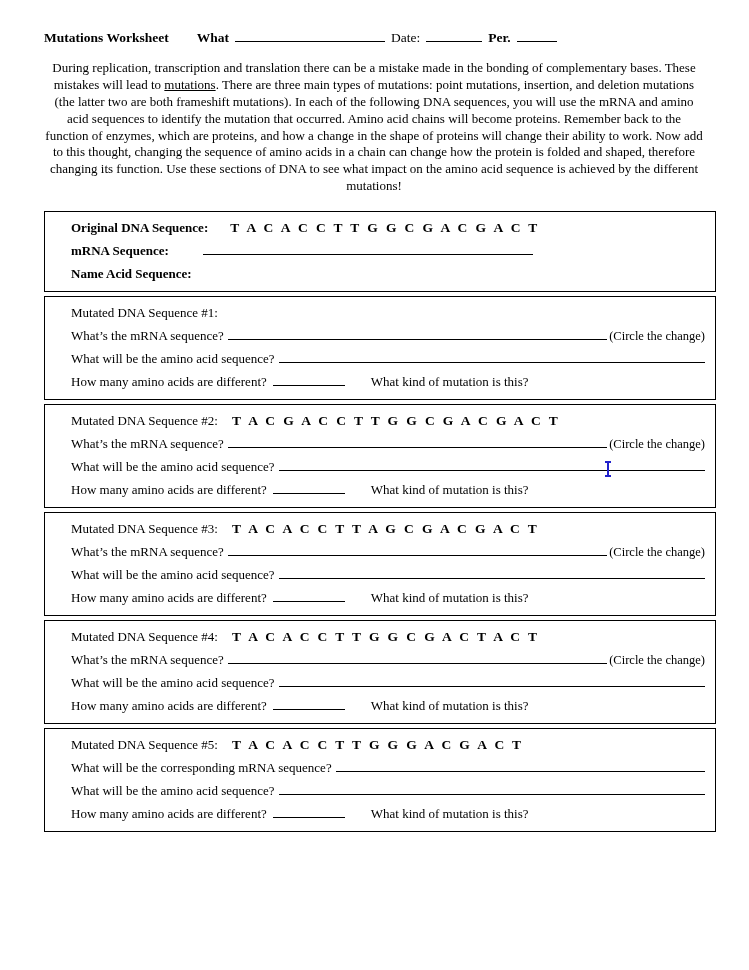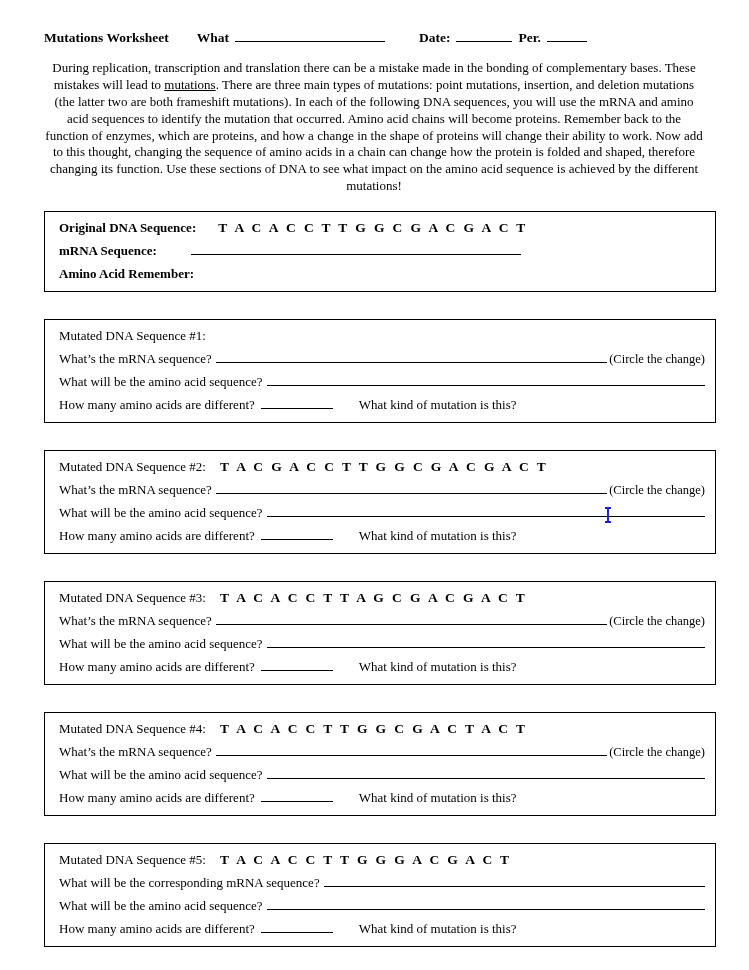--- a/index.html
+++ b/index.html
@@ -38,38 +38,38 @@
   }
   .hdr-rule {
     display: inline-block;
     border-bottom: 1px solid #000;
     height: 11px;
     margin: 0 6px;
   }
   .rule-name { width: 150px; }
   .rule-date { width: 56px; }
   .rule-per  { width: 40px; }
-  .hdr-plain { font-weight: bold; margin-left: 28px; }
+  .hdr-plain { font-weight: normal; }
   .hdr-bold { font-weight: bold; }
 
   
   .intro {
     font-size: 13px;
     line-height: 1.30;
     text-align: center;
     margin: 0 0 16px 0;
     width: 660px;
   }
   .intro u { text-decoration: underline; }
 
   
   .box {
     border: 1px solid #000;
-    margin-bottom: 27px;
-    padding: 8px 10px 9px 14px;
+    margin-bottom: 4px;
+    padding: 8px 10px 9px 26px;
     box-sizing: border-box;
     width: 672px;
     position: relative;
   }
   .row {
     display: flex;
     align-items: baseline;
     font-size: 13px;
     white-space: nowrap;
     margin-bottom: 7px;
@@ -155,21 +155,21 @@
     <div class="row">
       <span class="lbl-bold">Original DNA Sequence</span>
         <span class="lbl-bold">:</span>
       <span class="seq">T A C A C C T T G G C G A C G A C T</span>
     </div>
     <div class="row">
       <span class="lbl-bold">mRNA Sequence:</span>
       <span class="line-fixed-mrna"></span>
     </div>
     <div class="row">
-      <span class="lbl-bold">Amino Acid Remember:</span>
+      <span class="lbl-bold">Name Acid Sequence:</span>
     </div>
   </div>
 
   <div class="box">
     <div class="row">
       <span>Mutated DNA Sequence #1:</span>
     </div>
     <div class="row">
       <span>What’s the mRNA sequence?</span>
       <span class="line"></span>

